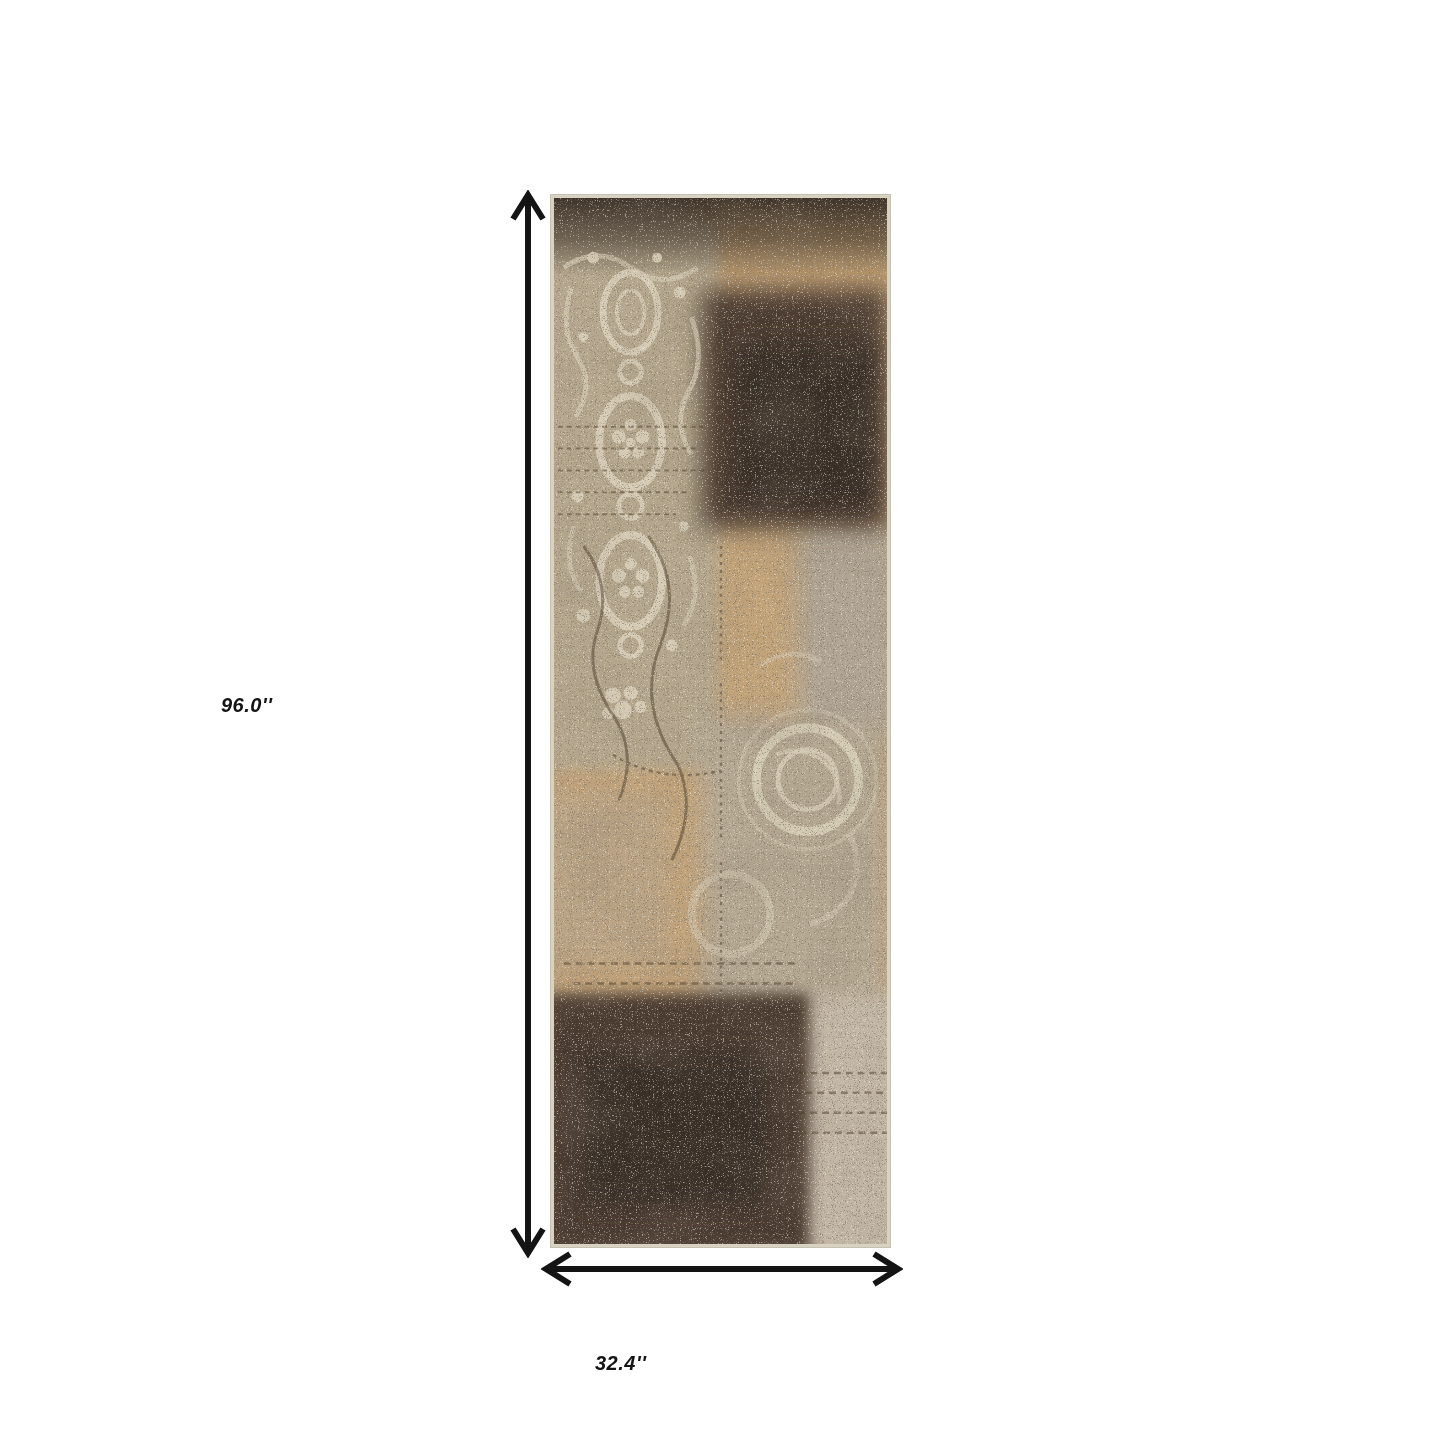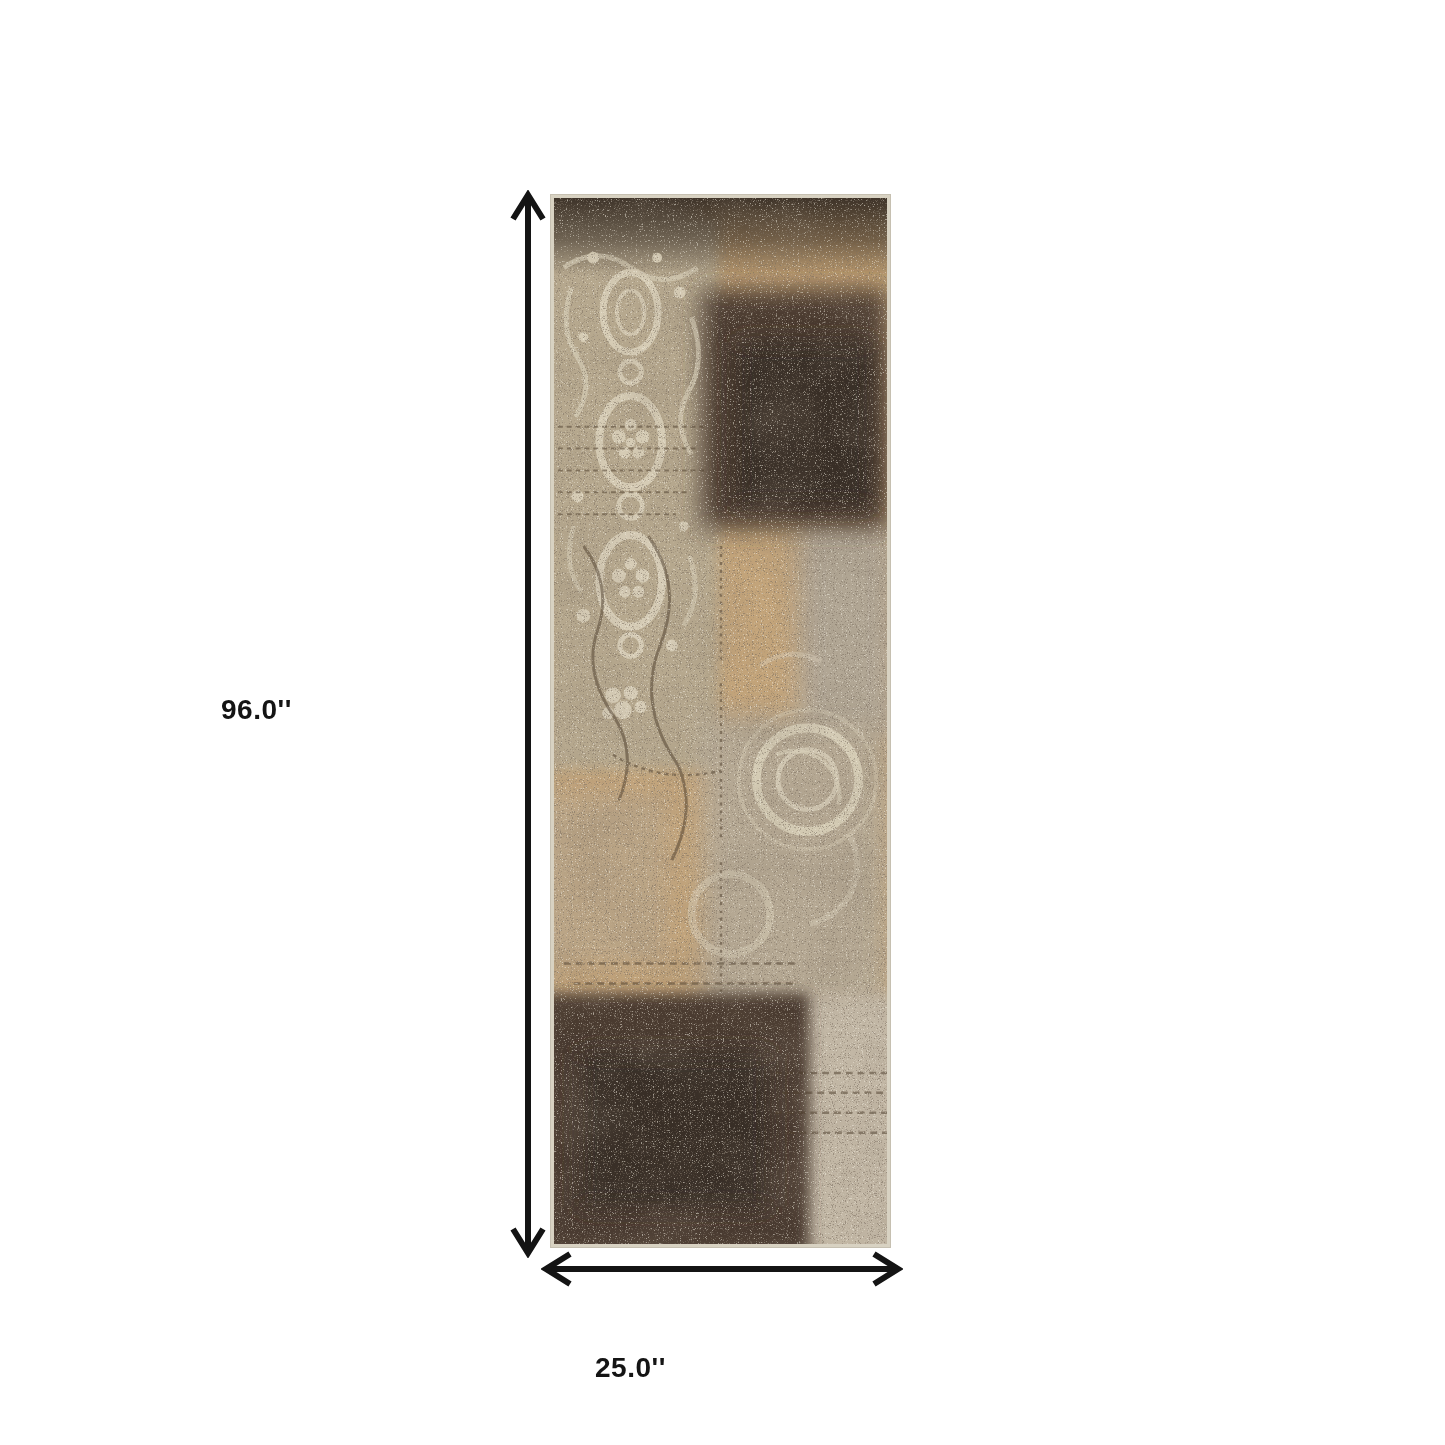--- a/index.html
+++ b/index.html
@@ -22,24 +22,25 @@
     box-shadow: 0 0 0 1px #c6c0b1;
     background: #bfae92;
   }
   .rug svg { display: block; width: 100%; height: 100%; }
   .arrow { position: absolute; }
   .arrow.v { left: 509px; top: 190px; }
   .arrow.h { left: 541px; top: 1250px; }
   .dim-label {
     position: absolute;
     font-weight: bold;
-    font-size: 28px;
+    font-size: 20px;
     letter-spacing: 0.5px;
     color: #141414;
     white-space: nowrap;
+    font-style: italic;
   }
   .dim-label.height { left: 221px; top: 694px; }
   .dim-label.width  { left: 595px; top: 1352px; }
 </style>
 </head>
 <body>
 
 <div class="canvas">
 
   <div class="rug">
@@ -190,15 +191,15 @@
 
   <svg class="arrow h" width="362" height="38">
     <g fill="none" stroke-width="6" stroke-linecap="butt" stroke-linejoin="miter" stroke="#141414">
       <line x1="5" y1="19" x2="357" y2="19"></line>
       <polyline points="29,4 5,19 29,34"></polyline>
       <polyline points="333,4 357,19 333,34"></polyline>
     </g>
   </svg>
 
   <div class="dim-label height" style="color: rgb(20, 20, 20);">96.0''</div>
-  <div class="dim-label width" style="color: rgb(20, 20, 20);">25.0''</div>
+  <div class="dim-label width" style="color: rgb(20, 20, 20);">32.4''</div>
 
 </div>
 
 </body></html>

